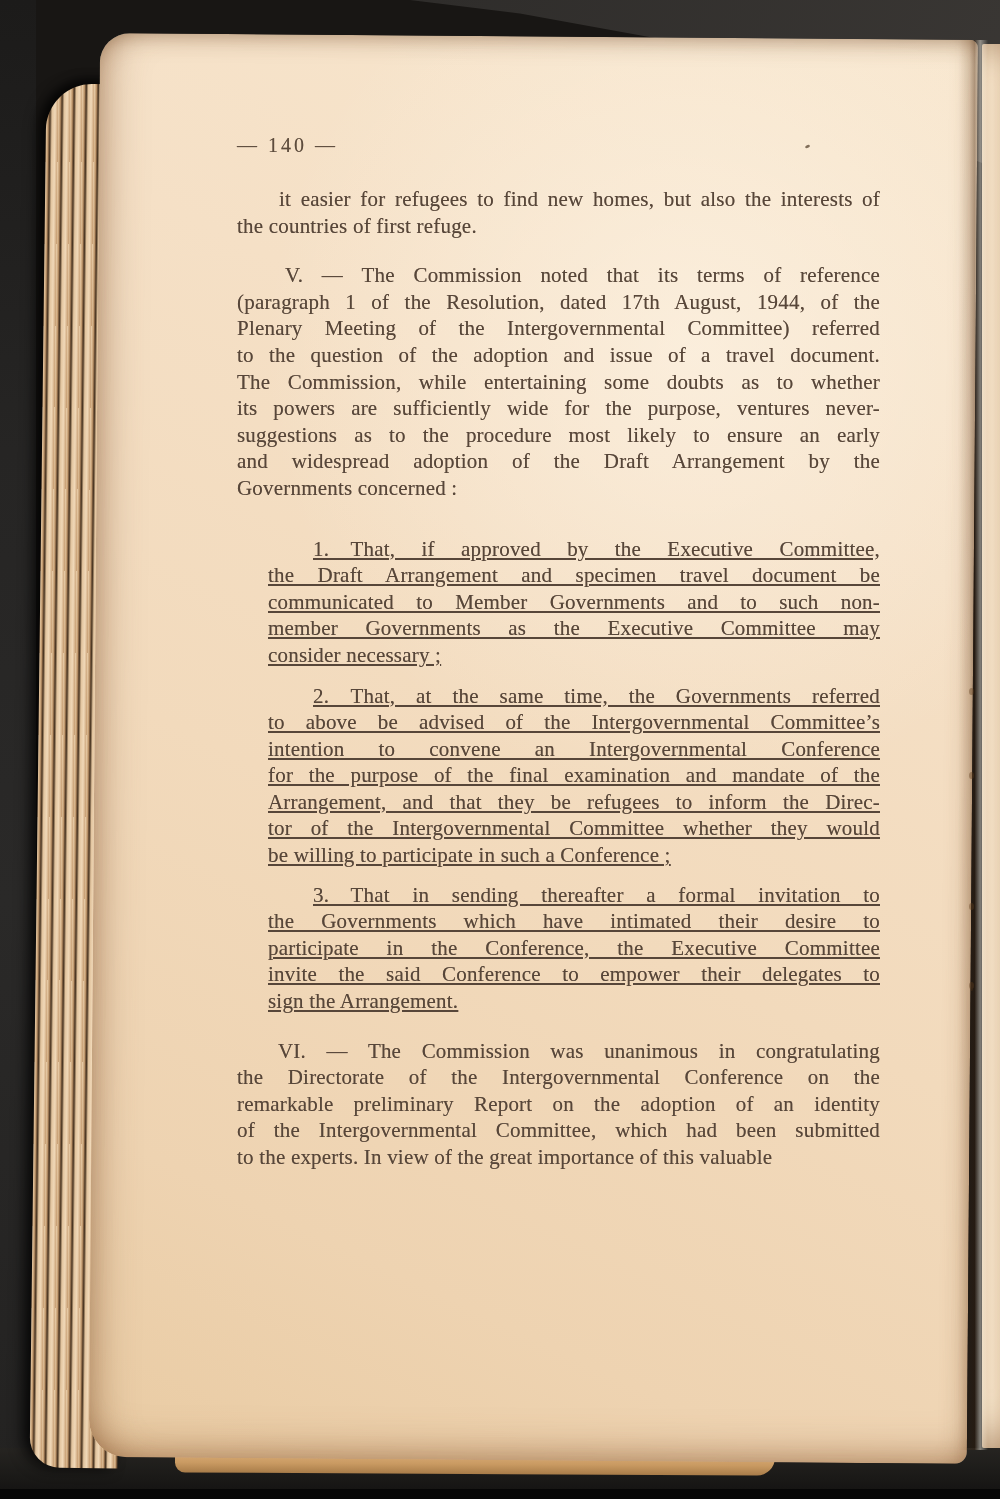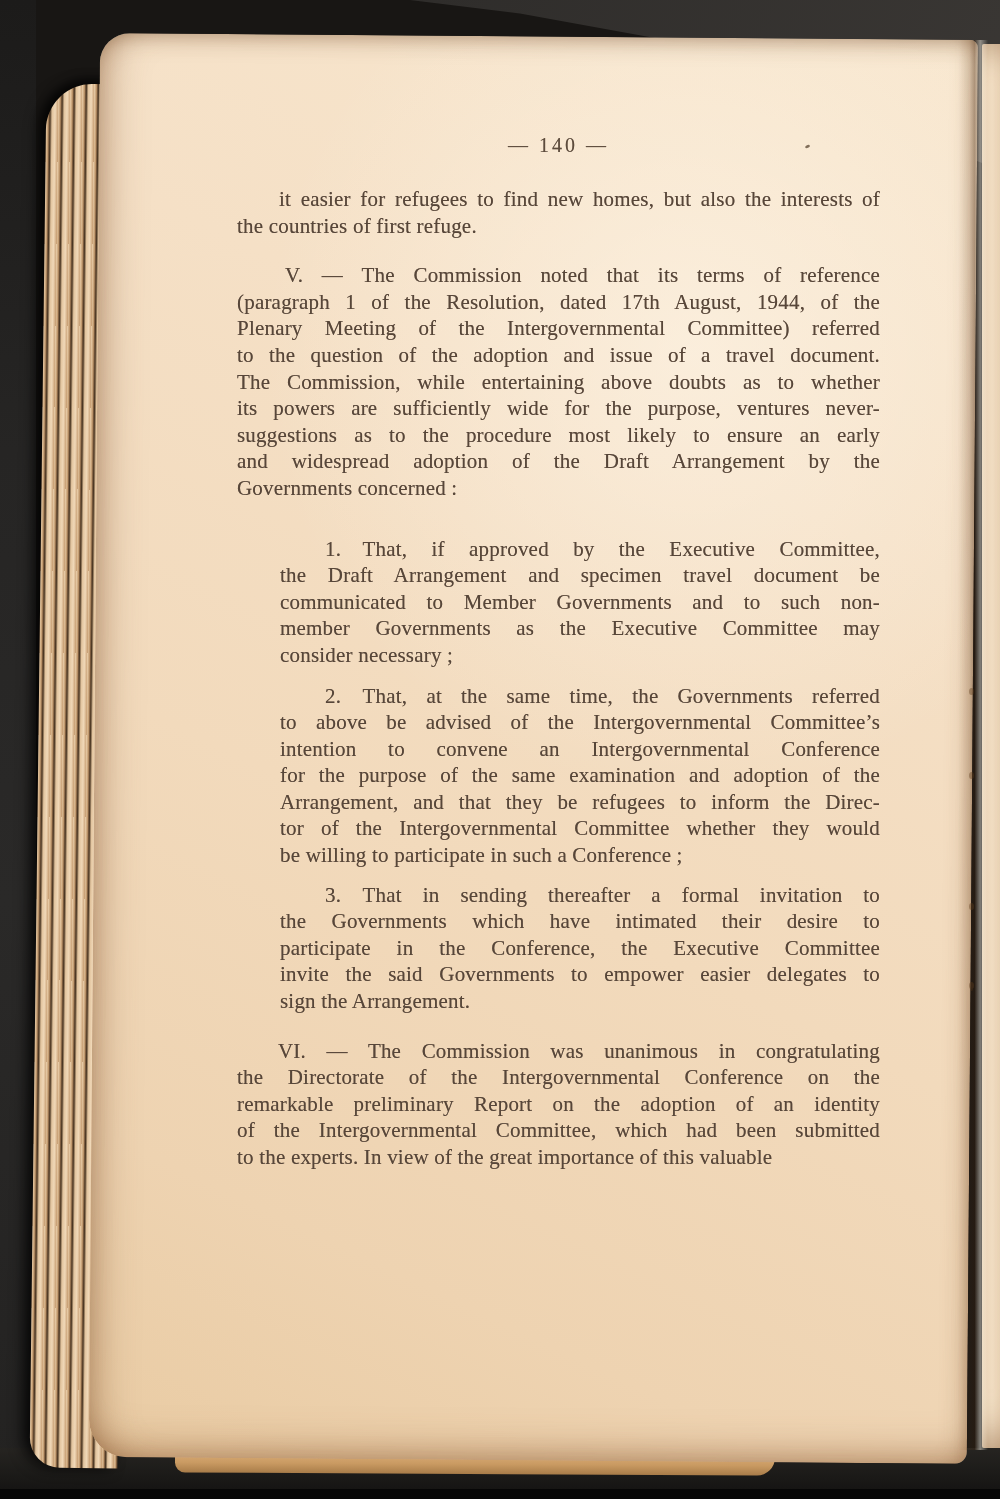--- a/index.html
+++ b/index.html
@@ -80,26 +80,26 @@
   }
   
   .text-column{
     position:absolute;left:237px;top:186px;width:643px;
     color:#574639;
     font-size:21px;line-height:26.6px;letter-spacing:.2px;
     text-shadow:0 0 .6px rgba(87,70,57,.55);
   }
   .page-number{
     position:absolute;left:237px;top:134px;width:643px;
-    text-align:center;color:#5d4c3d;font-size:20px;letter-spacing:3px;
+    color:#5d4c3d;font-size:20px;letter-spacing:3px;
     text-shadow:0 0 .6px rgba(93,76,61,.5);
   }
   .line{text-align:justify;text-align-last:justify;}
   .line.last{text-align-last:left;}
-  .block.item{margin-left:43px;}
+  .block.item{margin-left:31px;text-decoration:underline;}
   .block .line:first-child{padding-left:48px;}
   .block.item .line:first-child{padding-left:45px;}
   [data-name="continuation-paragraph"] .line:first-child{padding-left:0;margin-left:42px;}
   [data-name="section-vi-paragraph"] .line:first-child{padding-left:41px;}
   [data-name="section-v-paragraph"]{margin-top:23px;}
   [data-name="suggestion-item-1"]{margin-top:34px;}
   [data-name="suggestion-item-2"]{margin-top:14px;}
   [data-name="suggestion-item-3"]{margin-top:13px;}
   [data-name="section-vi-paragraph"]{margin-top:23px;}
 </style>
@@ -126,47 +126,47 @@
 <div class="text-column" data-name="text-column">
     <div class="block para" data-name="continuation-paragraph">
       <div class="line" data-name="text-line">it easier for refugees to find new homes, but also the interests of</div>
       <div class="line last" data-name="text-line">the countries of first refuge.</div>
     </div>
     <div class="block para" data-name="section-v-paragraph">
       <div class="line" data-name="text-line">V. — The Commission noted that its terms of reference</div>
       <div class="line" data-name="text-line">(paragraph 1 of the Resolution, dated 17th August, 1944, of the</div>
       <div class="line" data-name="text-line">Plenary Meeting of the Intergovernmental Committee) referred</div>
       <div class="line" data-name="text-line">to the question of the adoption and issue of a travel document.</div>
-      <div class="line" data-name="text-line">The Commission, while entertaining above doubts as to whether</div>
+      <div class="line" data-name="text-line">The Commission, while entertaining some doubts as to whether</div>
       <div class="line" data-name="text-line">its powers are sufficiently wide for the purpose, ventures never-</div>
       <div class="line" data-name="text-line">suggestions as to the procedure most likely to ensure an early</div>
       <div class="line" data-name="text-line">and widespread adoption of the Draft Arrangement by the</div>
       <div class="line last" data-name="text-line">Governments concerned :</div>
     </div>
     <div class="block item" data-name="suggestion-item-1">
       <div class="line" data-name="text-line">1.  That, if approved by the Executive Committee,</div>
       <div class="line" data-name="text-line">the Draft Arrangement and specimen travel document be</div>
       <div class="line" data-name="text-line">communicated to Member Governments and to such non-</div>
       <div class="line" data-name="text-line">member Governments as the Executive Committee may</div>
       <div class="line last" data-name="text-line">consider  necessary ;</div>
     </div>
     <div class="block item" data-name="suggestion-item-2">
       <div class="line" data-name="text-line">2.  That, at the same time, the Governments referred</div>
       <div class="line" data-name="text-line">to above be advised of the Intergovernmental Committee’s</div>
       <div class="line" data-name="text-line">intention to convene an Intergovernmental Conference</div>
-      <div class="line" data-name="text-line">for the purpose of the same examination and adoption of the</div>
+      <div class="line" data-name="text-line">for the purpose of the final examination and mandate of the</div>
       <div class="line" data-name="text-line">Arrangement, and that they be refugees to inform the Direc-</div>
       <div class="line" data-name="text-line">tor of the Intergovernmental Committee whether they would</div>
       <div class="line last" data-name="text-line">be willing to participate in such a Conference ;</div>
     </div>
     <div class="block item" data-name="suggestion-item-3">
       <div class="line" data-name="text-line">3.  That in sending thereafter a formal invitation to</div>
       <div class="line" data-name="text-line">the Governments which have intimated their desire to</div>
       <div class="line" data-name="text-line">participate in the Conference, the Executive Committee</div>
-      <div class="line" data-name="text-line">invite the said Governments to empower easier delegates to</div>
+      <div class="line" data-name="text-line">invite the said Conference to empower their delegates to</div>
       <div class="line last" data-name="text-line">sign the Arrangement.</div>
     </div>
     <div class="block para" data-name="section-vi-paragraph">
       <div class="line" data-name="text-line">VI. — The Commission was unanimous in congratulating</div>
       <div class="line" data-name="text-line">the Directorate of the Intergovernmental Conference on the</div>
       <div class="line" data-name="text-line">remarkable preliminary Report on the adoption of an identity</div>
       <div class="line" data-name="text-line">of the Intergovernmental Committee, which had been submitted</div>
       <div class="line last" data-name="text-line">to the experts.  In view of the great importance of this valuable</div>
     </div>
   </div>

